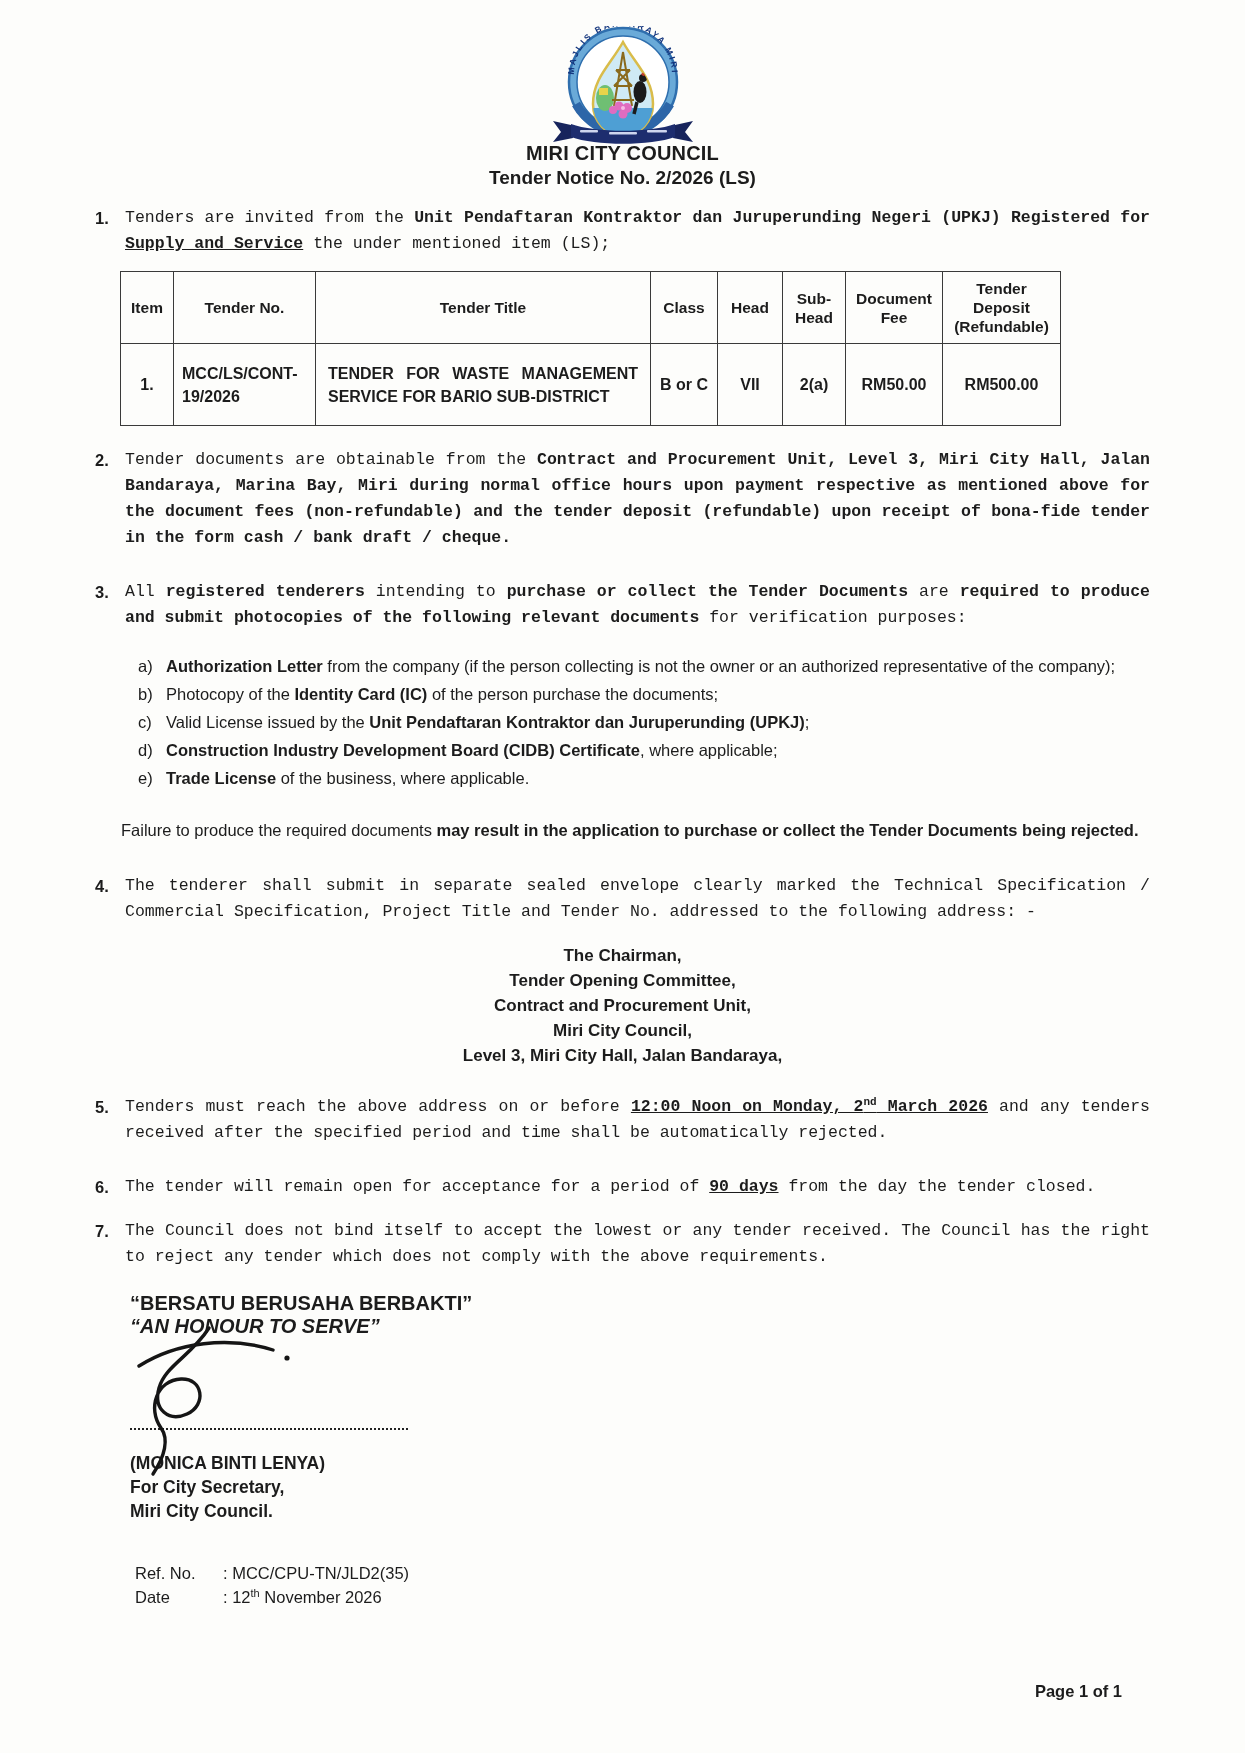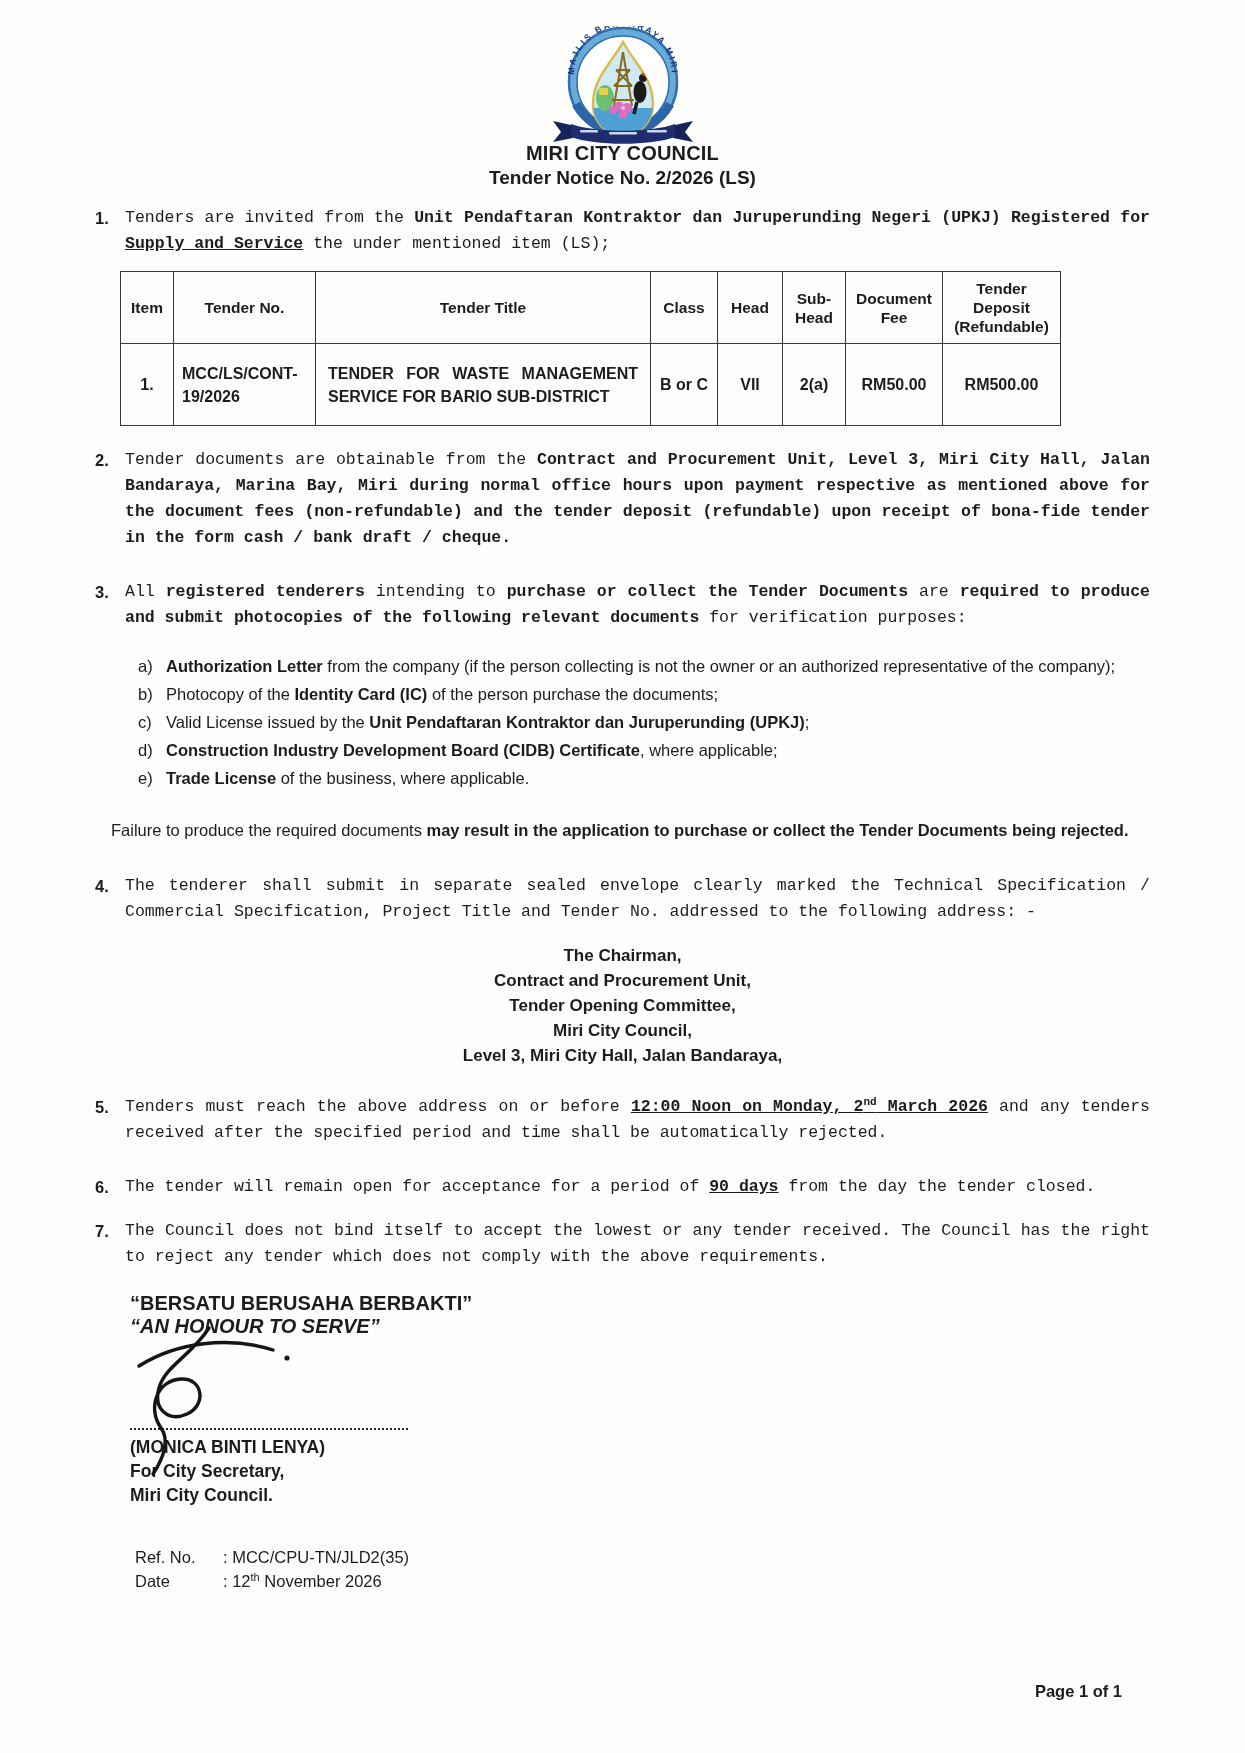--- a/index.html
+++ b/index.html
@@ -15,41 +15,41 @@
   .doc-title { text-align:center; font-weight:bold; font-size:20px; letter-spacing:.2px; margin-top:2px; }
   .doc-subtitle { text-align:center; font-weight:bold; font-size:19px; margin-top:2px; }
   
   .num-item { display:flex; font-size:16.5px; line-height:26px; }
   .num { width:30px; flex:none; font-weight:bold; }
   .num-text { flex:1; text-align:justify;font-family:Liberation Mono, monospace; }
   .b { font-weight:bold; }
   .bu { font-weight:bold; text-decoration:underline; }
   .it { font-style:italic; }
   .sup { vertical-align:super; font-size:11px; line-height:0; }
-  .indent-para { margin-left:16px; font-size:16.5px; line-height:26px; text-align:justify; }
+  .indent-para { margin-left:26px; font-size:16.5px; line-height:26px; text-align:justify; }
   
   table.tender-table { border-collapse:collapse; table-layout:fixed; width:940px; margin:14px 0 0 25px; }
   .tender-table th, .tender-table td { border:1.7px solid #3a3a3a; vertical-align:middle; }
   .tender-table th { font-size:15.5px; font-weight:bold; line-height:19px; padding:7px 3px; height:58px; text-align:center; }
   .tender-table td { font-size:16px; font-weight:bold; line-height:23px; height:82px; text-align:center; padding:6px 4px; }
   .tender-table td.cell-tender-no { text-align:left; padding:6px 8px; }
   .tender-table td.cell-title { text-align:justify; padding:6px 12px; }
   
   .sub-list { margin-top:22px; padding-left:43px; }
   .sub-item { display:flex; font-size:16.5px; line-height:26px; margin-bottom:2px; }
   .sub-label { width:28px; flex:none; }
   .sub-text { flex:1; }
   
   .address-block { margin-top:18px; text-align:center; font-weight:bold; font-size:17px; line-height:25px; }
   
   .motto { margin-top:22px; margin-left:35px; font-weight:bold; font-size:20px; line-height:23px; }
   .sig-area { position:relative; margin-left:35px; }
   .sig-svg { position:absolute; left:-5px; top:-16px; }
   .sig-dotted { width:278px; border-bottom:2.5px dotted #222; height:92px; }
-  .sig-name { font-weight:bold; font-size:17.5px; line-height:24px; margin-top:5px; }
+  .sig-name { font-weight:bold; font-size:17.5px; line-height:24px; margin-top:21px; }
   
   .ref-block { margin-left:40px; margin-top:38px; font-size:16.5px; line-height:24px; }
   .ref-row { display:flex; }
   .ref-label { width:88px; flex:none; }
   
   .page-footer { position:absolute; right:123px; bottom:52px; font-weight:bold; font-size:16.5px;margin-top:36px; }
 </style>
 </head>
 <body>
 
@@ -193,22 +193,22 @@
     <span>Failure to produce the required documents </span><span class="b">may result in the application to purchase or collect the Tender Documents being rejected.</span>
   </div>
 
   <div class="num-item" style="margin-top:30px;">
     <span class="num">4.</span>
     <span class="num-text">The tenderer shall submit in separate sealed envelope clearly marked the Technical Specification / Commercial Specification, Project Title and Tender No. addressed to the following address: -</span>
   </div>
 
   <div class="address-block">
     <div>The Chairman,</div>
+    <div>Tender Opening Committee,</div>
     <div>Contract and Procurement Unit,</div>
-    <div>Tender Opening Committee,</div>
     <div>Miri City Council,</div>
     <div>Level 3, Miri City Hall, Jalan Bandaraya,</div>
   </div>
 
   <div class="num-item" style="margin-top:26px;">
     <span class="num">5.</span>
     <span class="num-text"><span>Tenders must reach the above address on or before </span><span class="bu"><span>12:00 Noon on Monday, 2</span><span class="sup">nd</span><span> March 2026</span></span><span> and any tenders received after the specified period and time shall be automatically rejected.</span></span>
   </div>
 
   <div class="num-item" style="margin-top:28px;">

